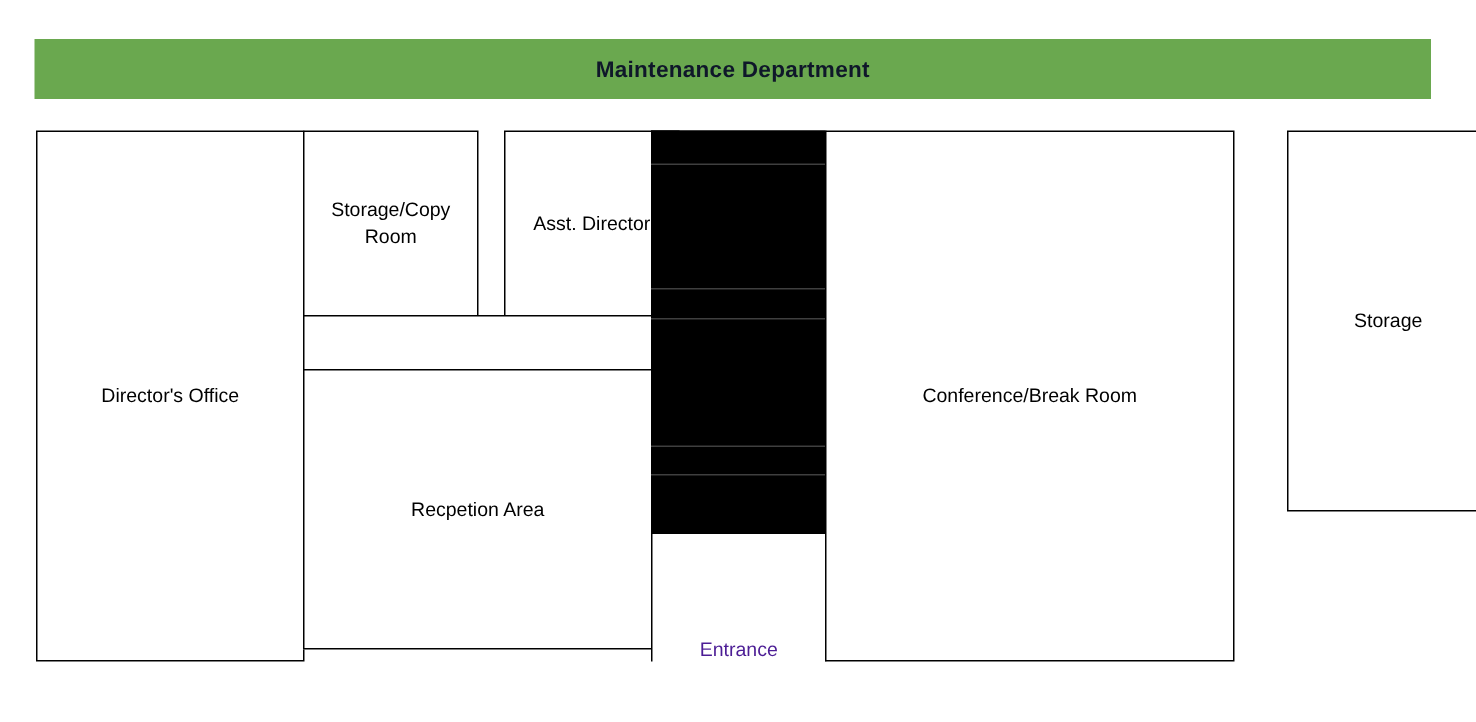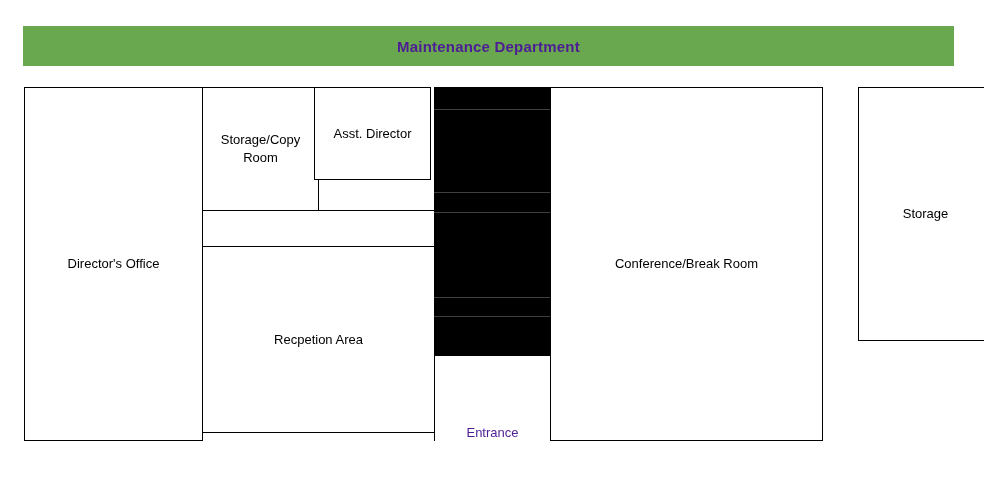--- a/index.html
+++ b/index.html
@@ -24,21 +24,21 @@
     width: 931px;
     height: 40px;
     background: #6aa84f;
     display: flex;
     align-items: center;
     justify-content: center;
   }
   .title-bar .title-text {
     font-size: 15px;
     font-weight: bold;
-    color: #4c1d95;
+    color: #0f172a;
     letter-spacing: 0.2px;
   }
 
   
   .plan {
     position: absolute;
     left: 24px;
     top: 87px;
     width: 933px;
     height: 354px;
@@ -54,21 +54,21 @@
     text-align: center;
     font-size: 13px;
     color: #000000;
     line-height: 18px;
   }
   .room .room-label { display: block; }
 
   .room-directors   { left: 0;   top: 0;   width: 179px; height: 354px; }
   .room-storagecopy { left: 178px; top: 0;  width: 117px; height: 124px; }
   .room-storagecopy .room-label { max-width: 100px; }
-  .room-asstdir     { left: 290px; top: 0;  width: 117px; height: 93px; }
+  .room-asstdir     { left: 312px; top: 0;  width: 117px; height: 124px; }
   .room-corridor    { left: 178px; top: 123px; width: 233px; height: 45px; }
   .room-reception   { left: 178px; top: 159px; width: 233px; height: 187px; }
   .room-conference  { left: 526px; top: 0;  width: 273px; height: 354px; }
   .room-storage     { left: 834px; top: 0;  width: 135px; height: 254px; }
 
   
   .black-column {
     position: absolute;
     left: 410px;
     top: 0;

